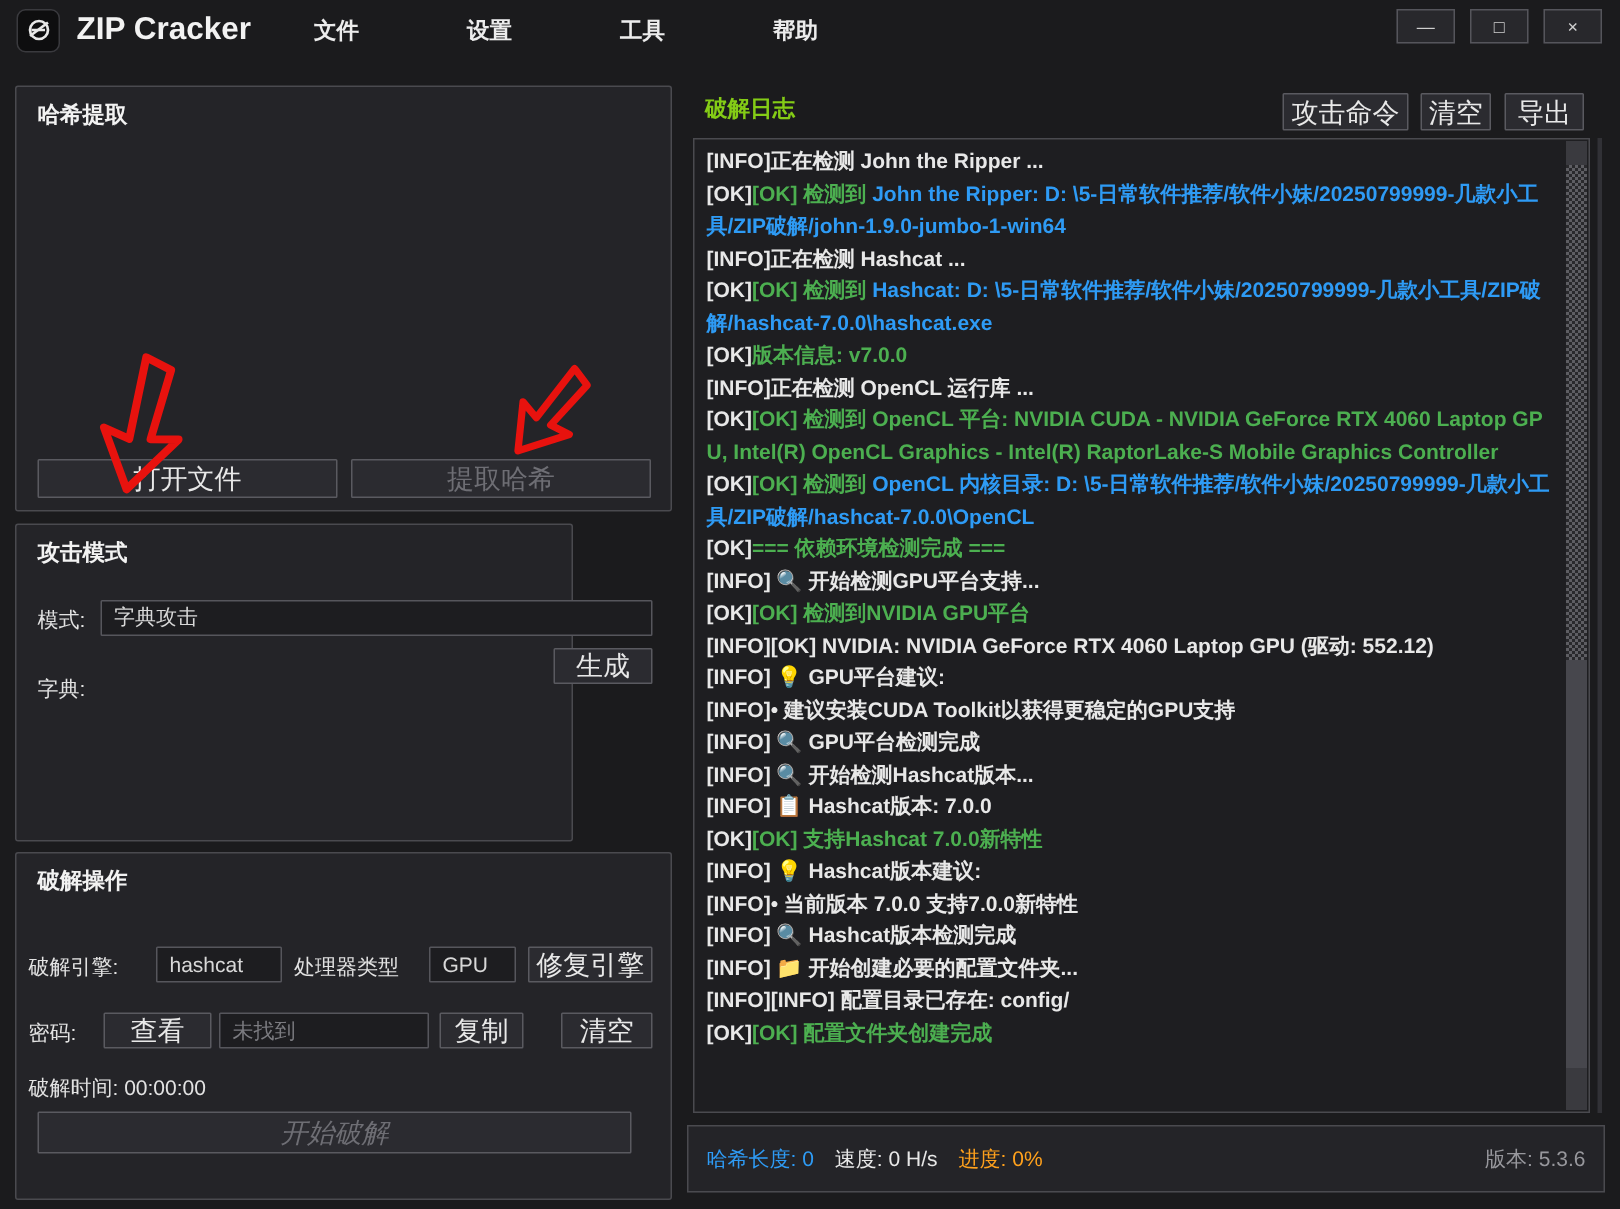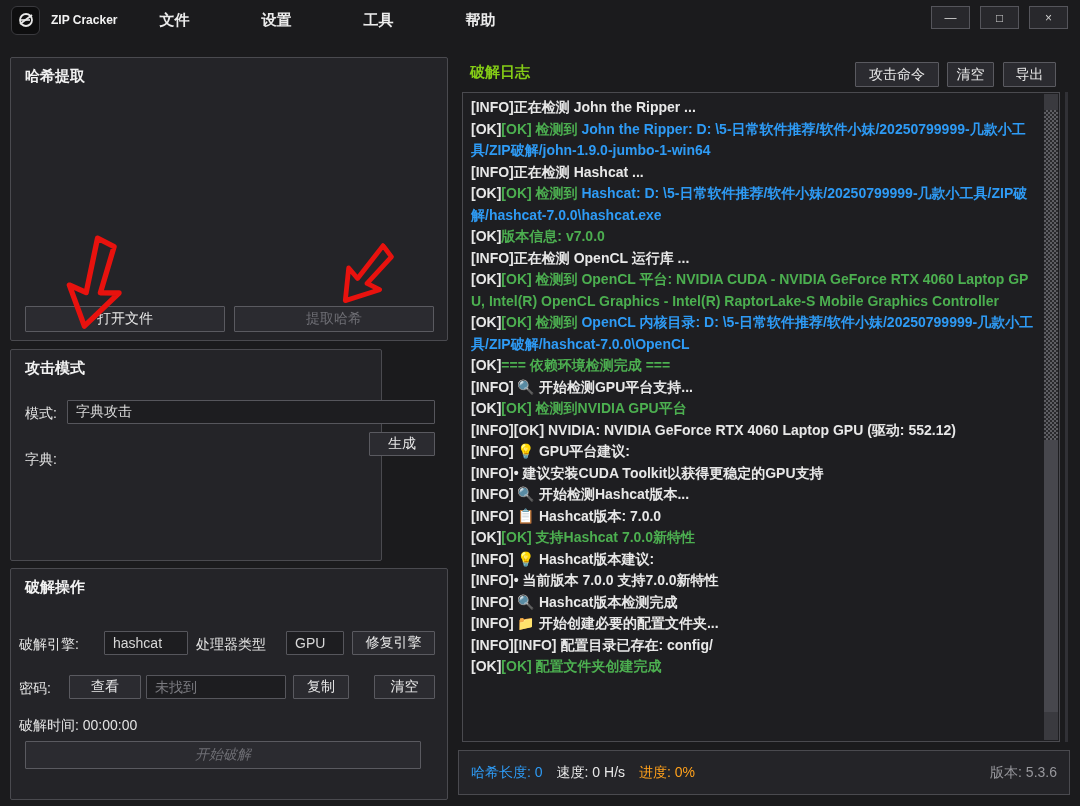--- a/index.html
+++ b/index.html
@@ -3,34 +3,34 @@
 <meta charset="utf-8">
 <style>
   html,body{margin:0;padding:0;background:#111;}
   #app{position:relative;width:1080px;height:806px;background:#1b1b1d;overflow:hidden;
        font-family:"Liberation Sans","DejaVu Sans",sans-serif;color:#e8e8e8;}
 
   
   .titlebar{position:absolute;left:0;top:0;width:1080px;height:40px;display:flex;align-items:center;background:#1b1b1d;}
   .logo{width:27px;height:27px;margin-left:11px;border-radius:6px;background:#0e0e0f;border:1px solid #3a3a3e;
         display:flex;align-items:center;justify-content:center;flex:0 0 auto;}
-  .app-title{font-size:12px;font-weight:700;margin-left:11px;margin-right:34px;color:#f2f2f2;}
+  .app-title{font-size:21px;font-weight:700;margin-left:11px;margin-right:34px;color:#f2f2f2;}
   .menu{font-size:15px;font-weight:700;color:#ececec;padding:6px 8px;margin-right:56px;cursor:default;}
   .winbtns{position:absolute;right:12px;top:6px;display:flex;gap:10px;}
   .winbtn{width:39px;height:23px;background:#28282c;border:1px solid #55555b;display:flex;align-items:center;
           justify-content:center;font-size:12px;color:#cfcfcf;box-sizing:border-box;}
 
   
   .group{position:absolute;background:#242428;border:1px solid #4a4a4f;border-radius:2px;box-sizing:border-box;}
   .gtitle{position:absolute;left:14px;top:9px;font-size:15px;font-weight:700;color:#f2f2f2;}
   .label{position:absolute;font-size:14px;color:#e2e2e2;}
   .input{position:absolute;background:#1d1d20;border:1px solid #56565c;color:#d8d8d8;font-size:14px;
          padding:0 8px;box-sizing:border-box;font-family:inherit;border-radius:1px;}
   .input::placeholder{color:#7b7b80;opacity:1;}
-  .btn{position:absolute;background:#2b2b30;border:1px solid #5a5a60;color:#e8e8e8;font-size:14px;
+  .btn{position:absolute;background:#2b2b30;border:1px solid #5a5a60;color:#e8e8e8;font-size:18px;
        font-family:inherit;box-sizing:border-box;border-radius:1px;display:flex;align-items:center;justify-content:center;cursor:default;}
   .btn.disabled{color:#6e6e74;}
 
   
   .hash-area{position:absolute;left:14px;top:36px;width:410px;height:206px;background:#1d1d20;
              border:1px solid #56565c;box-sizing:border-box;padding:12px 10px;}
   .ph{font-size:14px;color:#85858a;line-height:22px;}
   .ph div{min-height:22px;}
 
   
@@ -140,20 +140,21 @@
         <div class="log-line"><span class="lw">[OK]</span><span class="lg">版本信息: v7.0.0</span></div>
         <div class="log-line"><span class="lw">[INFO]正在检测 OpenCL 运行库 ...</span></div>
         <div class="log-line"><span class="lw">[OK]</span><span class="lg">[OK] 检测到 OpenCL 平台: NVIDIA CUDA - NVIDIA GeForce RTX 4060 Laptop GPU, Intel(R) OpenCL Graphics - Intel(R) RaptorLake-S Mobile Graphics Controller</span></div>
         <div class="log-line"><span class="lw">[OK]</span><span class="lg">[OK] 检测到</span><span class="lb"> OpenCL 内核目录: D: \5-日常软件推荐/软件小妹/20250799999-几款小工具/ZIP破解/hashcat-7.0.0\OpenCL</span></div>
         <div class="log-line"><span class="lw">[OK]</span><span class="lg">=== 依赖环境检测完成 ===</span></div>
         <div class="log-line"><span class="lw">[INFO] 🔍 开始检测GPU平台支持...</span></div>
         <div class="log-line"><span class="lw">[OK]</span><span class="lg">[OK] 检测到NVIDIA GPU平台</span></div>
         <div class="log-line"><span class="lw">[INFO][OK] NVIDIA: NVIDIA GeForce RTX 4060 Laptop GPU (驱动: 552.12)</span></div>
         <div class="log-line"><span class="lw">[INFO] 💡 GPU平台建议:</span></div>
         <div class="log-line"><span class="lw">[INFO]• 建议安装CUDA Toolkit以获得更稳定的GPU支持</span></div>
+        <div class="log-line"><span class="lw">[INFO] 🔍 GPU平台检测完成</span></div>
         <div class="log-line"><span class="lw">[INFO] 🔍 开始检测Hashcat版本...</span></div>
         <div class="log-line"><span class="lw">[INFO] 📋 Hashcat版本: 7.0.0</span></div>
         <div class="log-line"><span class="lw">[OK]</span><span class="lg">[OK] 支持Hashcat 7.0.0新特性</span></div>
         <div class="log-line"><span class="lw">[INFO] 💡 Hashcat版本建议:</span></div>
         <div class="log-line"><span class="lw">[INFO]• 当前版本 7.0.0 支持7.0.0新特性</span></div>
         <div class="log-line"><span class="lw">[INFO] 🔍 Hashcat版本检测完成</span></div>
         <div class="log-line"><span class="lw">[INFO] 📁 开始创建必要的配置文件夹...</span></div>
         <div class="log-line"><span class="lw">[INFO][INFO] 配置目录已存在: config/</span></div>
         <div class="log-line"><span class="lw">[OK]</span><span class="lg">[OK] 配置文件夹创建完成</span></div>
       </div>

